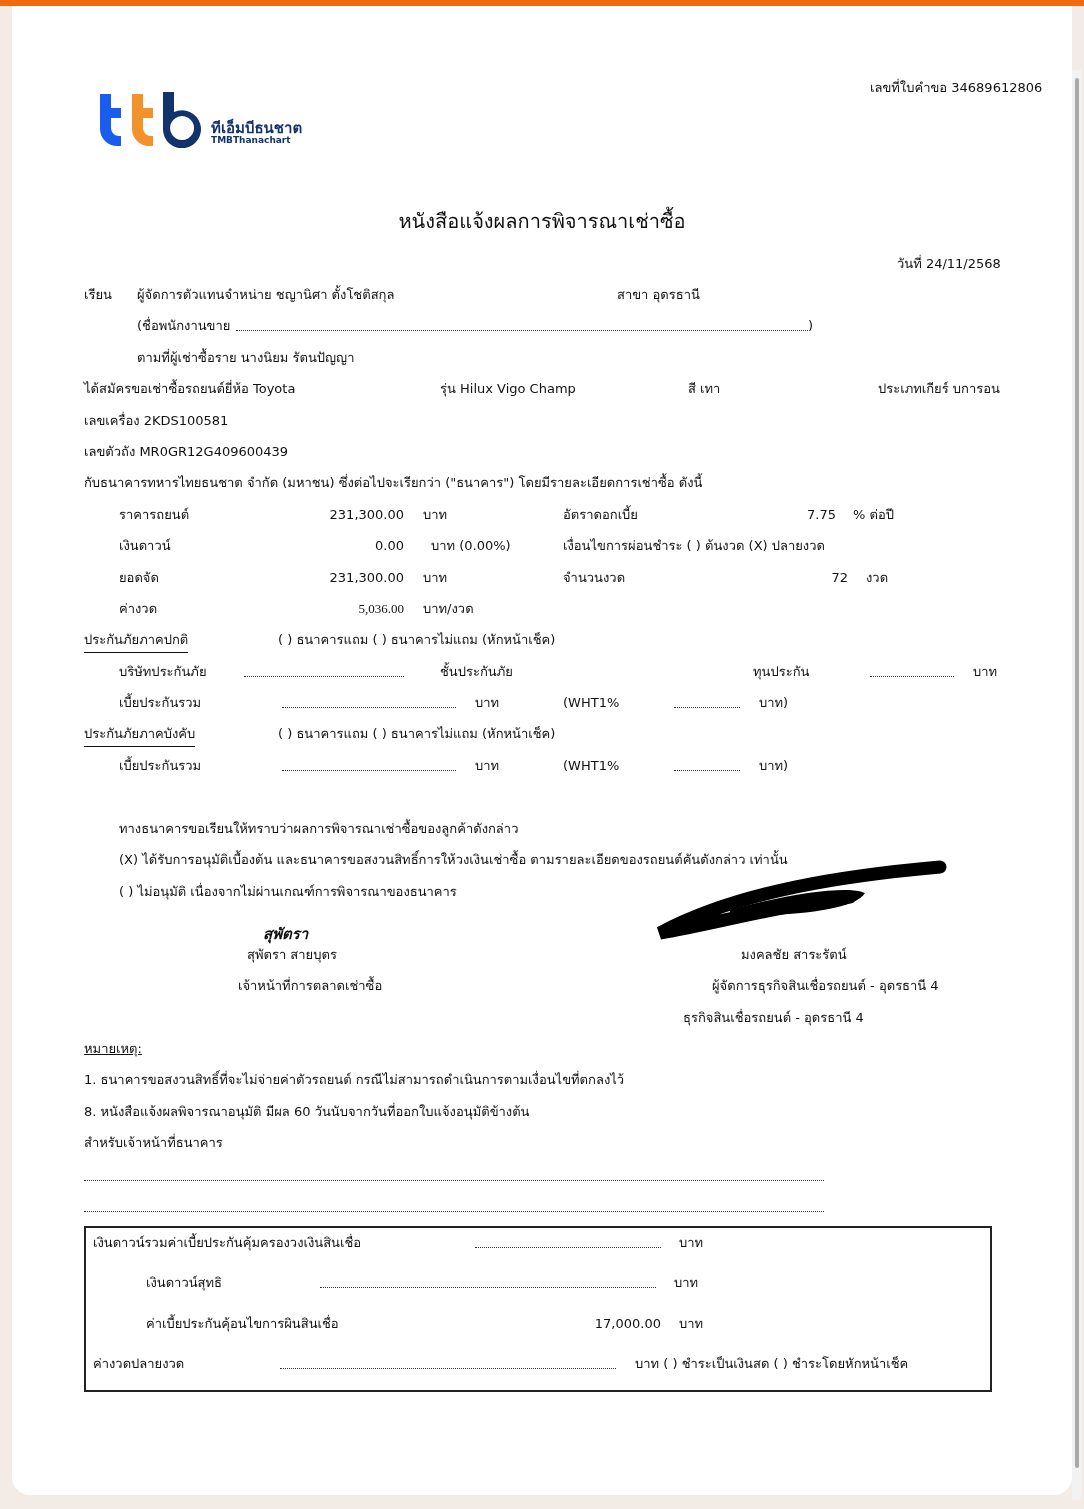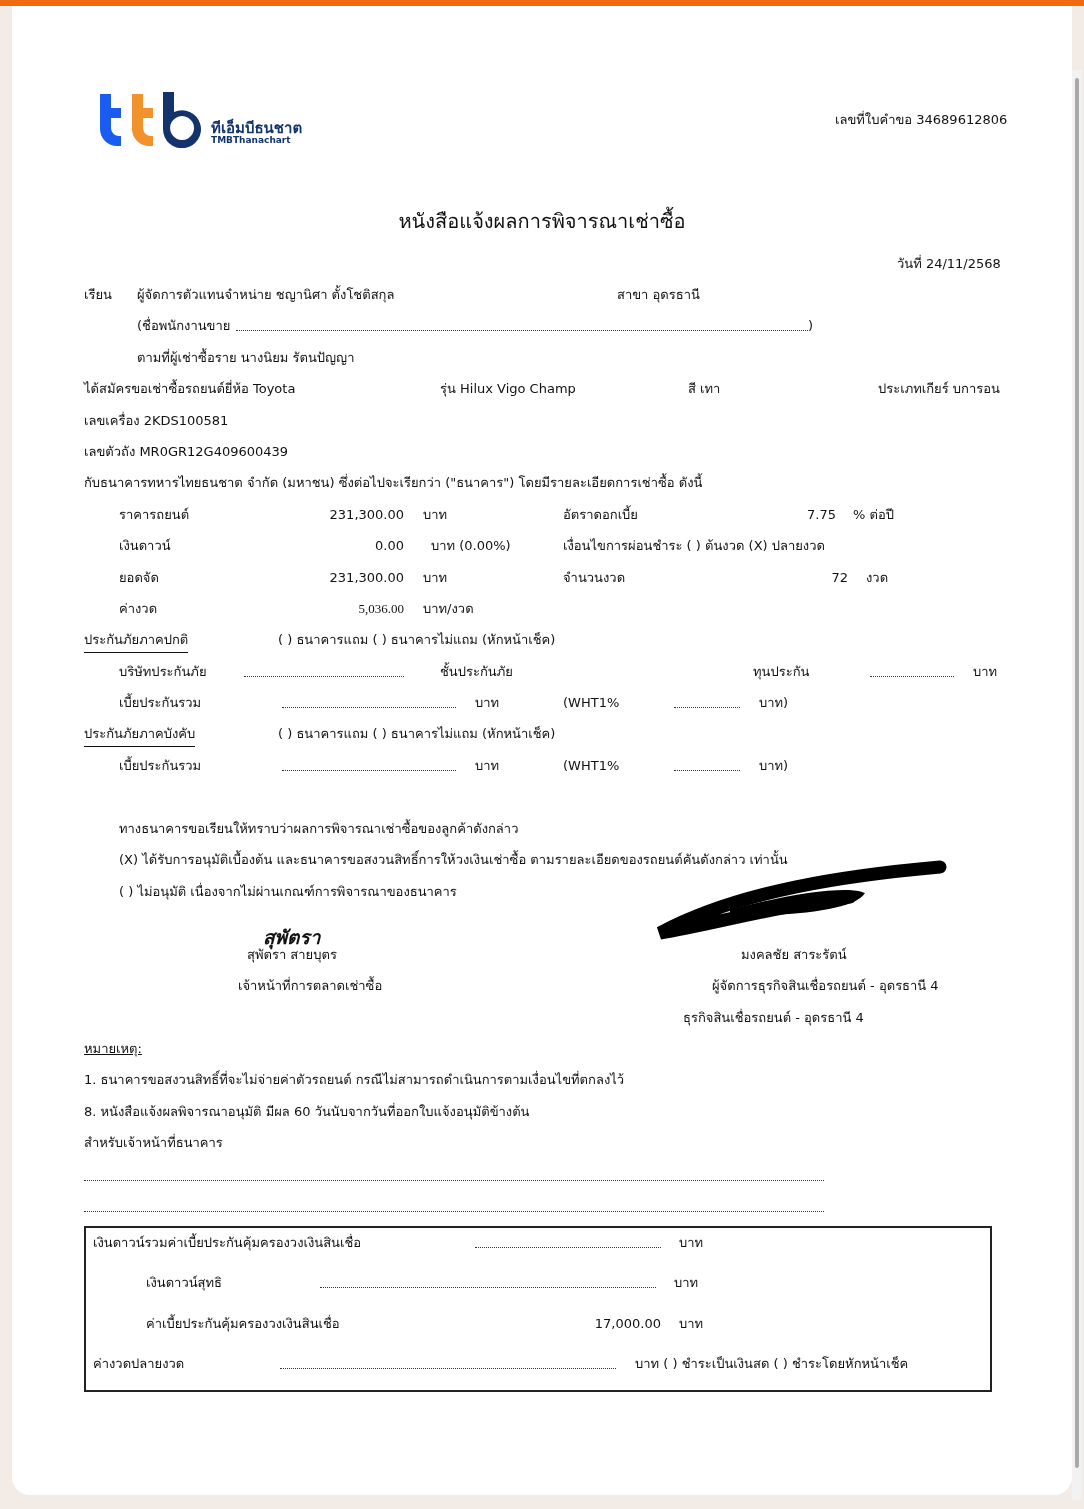--- a/index.html
+++ b/index.html
@@ -24,21 +24,21 @@
 
   .logo { position:absolute; left:96px; top:92px; width:220px; height:60px; }
   .logo-th { position:absolute; left:115px; top:24px; font-size:15px; font-weight:bold; color:#12336b; }
   .logo-en { position:absolute; left:115px; top:43px; font-size:9px; font-weight:bold; color:#12336b; }
 
   .title { position:absolute; left:0; width:1084px; top:208px; text-align:center; font-size:20px; line-height:26px; }
 
   .dots { position:absolute; border-bottom:1px dotted #333; height:0; }
 
   .signature-mark { position:absolute; left:650px; top:855px; width:300px; height:90px; }
-  .sig-script { position:absolute; left:263px; top:922px; font-size:19px; font-weight:bold; font-style:italic;text-align:center; }
+  .sig-script { position:absolute; left:263px; top:922px; font-size:15px; font-weight:bold; font-style:italic;text-align:center; }
 
   .summary-box { position:absolute; left:84px; top:1226px; width:904px; height:162px; border:2px solid #222; }
 </style>
 </head>
 <body>
 
 <div class="topbar"></div>
 <div class="sheet-back"></div>
 
 <div class="page"></div>
@@ -49,21 +49,21 @@
 <div class="logo">
   <svg width="110" height="56" viewBox="0 0 110 56">
     <path d="M4 2 h11 v14 h10 v10 h-10 v10 a8 8 0 0 0 8 8 h2 v10 h-4 a17 17 0 0 1 -17 -17 z" fill="#1a5cf0"></path>
     <path d="M36 2 h11 v14 h10 v10 h-10 v10 a8 8 0 0 0 8 8 h2 v10 h-4 a17 17 0 0 1 -17 -17 z" fill="#f2922c"></path>
     <path d="M67 0 h11 v20 a19 19 0 1 1 -11 17 z M86 24 a12 12 0 1 0 0.1 0 z" fill="#12336b" fill-rule="evenodd"></path>
   </svg>
   <div class="logo-th">ทีเอ็มบีธนชาต</div>
   <div class="logo-en">TMBThanachart</div>
 </div>
 
-<div class="t" style="left:835px; top:80px;margin-top:32px;">เลขที่ใบคำขอ 34689612806</div>
+<div class="t" style="left:870px; top:80px;">เลขที่ใบคำขอ 34689612806</div>
 
 <div class="title">หนังสือแจ้งผลการพิจารณาเช่าซื้อ</div>
 <div class="t" style="left:897px; top:256px;">วันที่ 24/11/2568</div>
 
 <div class="t" style="left:84px; top:287px;">เรียน</div>
 <div class="t" style="left:137px; top:287px;">ผู้จัดการตัวแทนจำหน่าย ชญานิศา ตั้งโชติสกุล</div>
 <div class="t" style="left:617px; top:287px;">สาขา อุดรธานี</div>
 <div class="t" style="left:137px; top:318px;">(ชื่อพนักงานขาย</div>
 <div class="dots" style="left:236px; top:330px; width:572px;"></div>
 <div class="t" style="left:808px; top:318px;">)</div>
@@ -146,18 +146,18 @@
 <div class="dots" style="left:84px; top:1180px; width:740px;"></div>
 <div class="dots" style="left:84px; top:1211px; width:740px;"></div>
 
 <div class="summary-box"></div>
 <div class="t" style="left:93px; top:1235px;">เงินดาวน์รวมค่าเบี้ยประกันคุ้มครองวงเงินสินเชื่อ</div>
 <div class="dots" style="left:475px; top:1247px; width:186px;"></div>
 <div class="t" style="left:679px; top:1235px;">บาท</div>
 <div class="t" style="left:146px; top:1275px;">เงินดาวน์สุทธิ</div>
 <div class="dots" style="left:320px; top:1287px; width:336px;"></div>
 <div class="t" style="left:674px; top:1275px;">บาท</div>
-<div class="t" style="left:146px; top:1316px;">ค่าเบี้ยประกันคุ้มครองวงเงินสินเชื่อ</div>
+<div class="t" style="left:146px; top:1316px;">ค่าเบี้ยประกันคุ้อนไขการผินสินเชื่อ</div>
 <div class="t r" style="left:560px; width:101px; top:1316px;">17,000.00</div>
 <div class="t" style="left:679px; top:1316px;">บาท</div>
 <div class="t" style="left:93px; top:1356px;">ค่างวดปลายงวด</div>
 <div class="dots" style="left:280px; top:1368px; width:336px;"></div>
 <div class="t" style="left:635px; top:1356px;">บาท ( ) ชำระเป็นเงินสด ( ) ชำระโดยหักหน้าเช็ค</div>
 
 </body></html>

